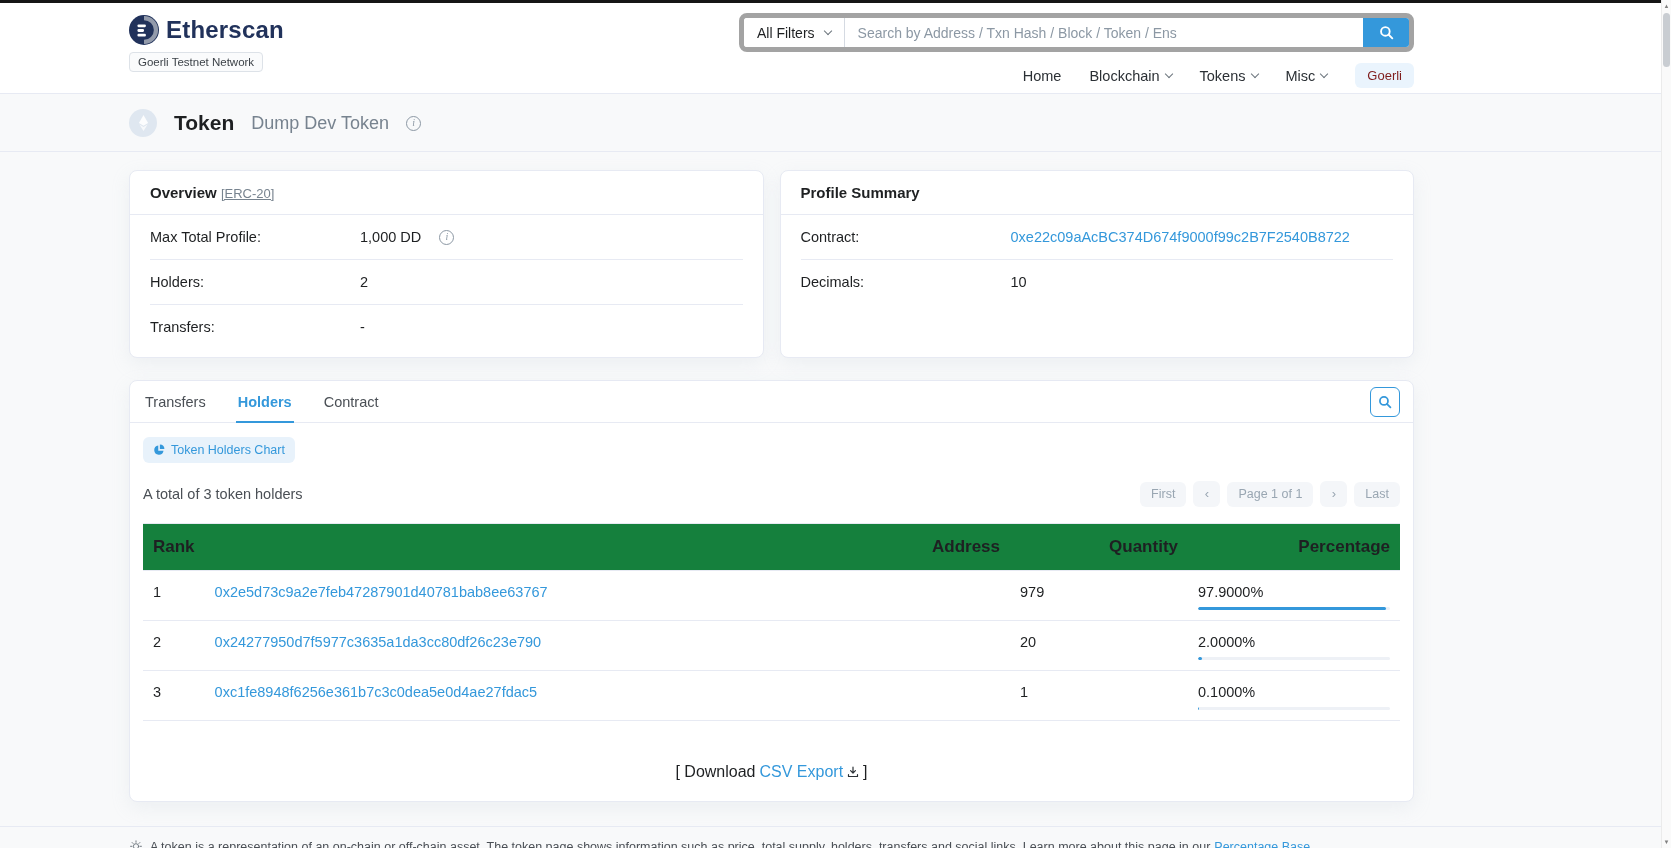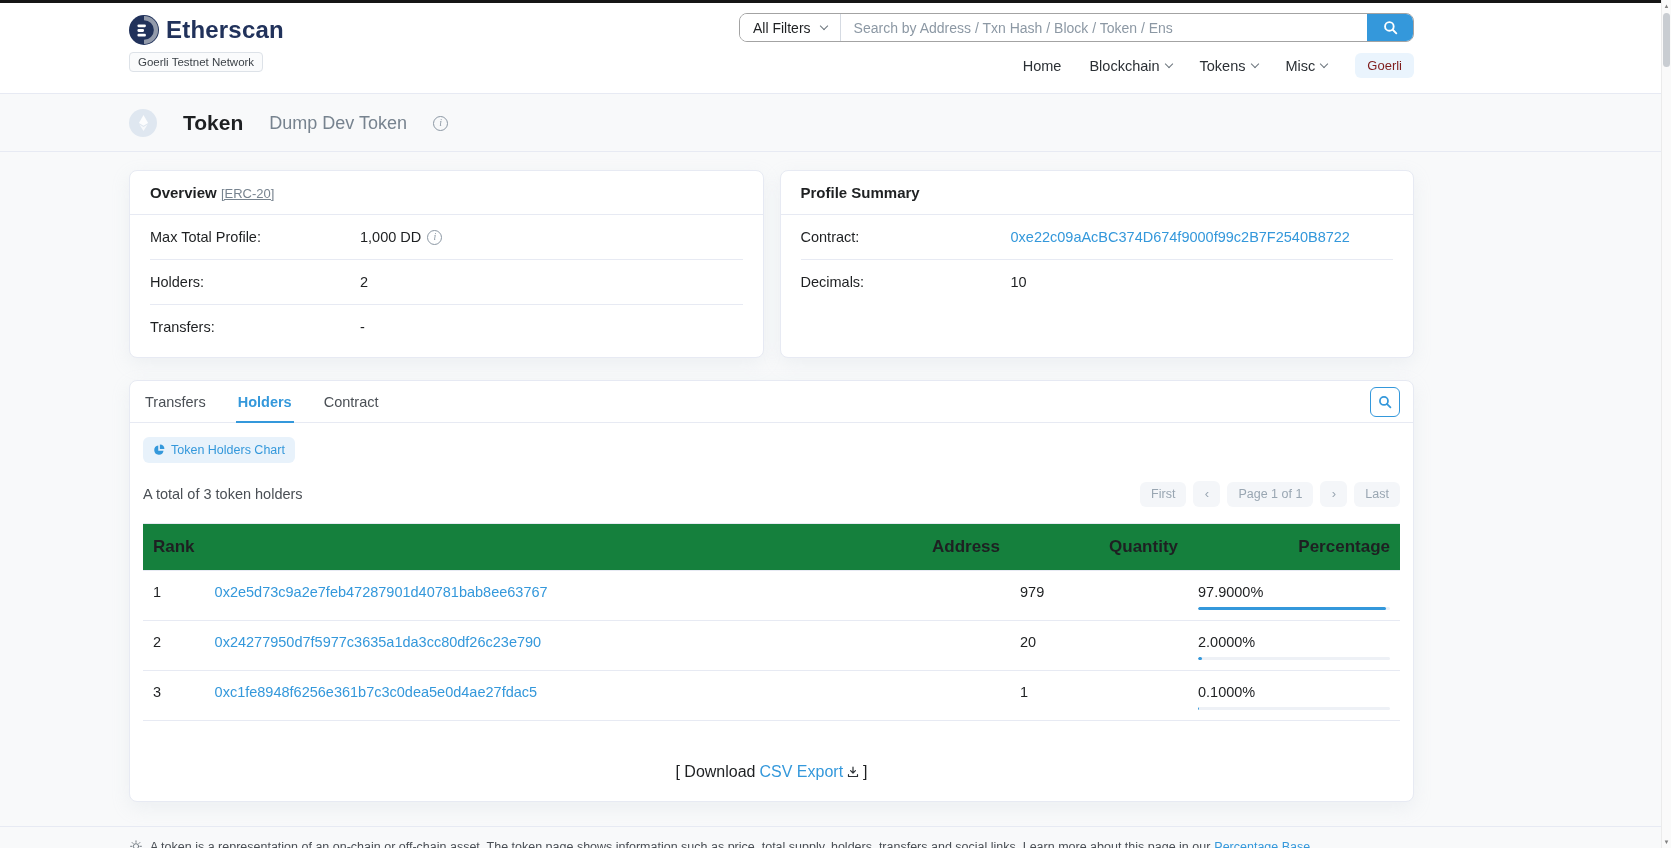--- a/index.html
+++ b/index.html
@@ -22,58 +22,58 @@
   .logo-block { margin-top: 2px; }
   .logo-row { display: flex; align-items: center; gap: 7px; }
   .logo-mark { width: 30px; height: 30px; display: block; }
   .brand-name { font-size: 24px; font-weight: bold; color: #21325b; letter-spacing: .2px; }
   .network-badge {
     display: inline-block; margin-top: 7px; font-size: 11.5px; color: #3d4349;
     background: #fafbfc; border: 1px solid #dde2e8; border-radius: 4px; padding: 3px 8px;
   }
   .header-right { width: 675px; }
   .search-group {
-    display: flex; height: 29px; background: #fff;
-    border: 1px solid #a3a3a3; border-radius: 8px; overflow: hidden;
+    display: flex; height: 39px; background: #fff;
+    border: 5px solid #a3a3a3; border-radius: 8px; overflow: hidden;
   }
   .filter-select {
     display: flex; align-items: center; gap: 10px; padding: 0 13px;
     border: none; border-right: 1px solid #d5dae2; background: #fff;
     font-size: 14px; color: #1e2022; cursor: pointer; font-family: inherit;
   }
   .search-input { flex: 1; border: none; outline: none; padding: 0 13px; font-size: 14px; color: #1e2022; font-family: inherit; }
   .search-input::placeholder { color: #8c98a4; }
   .search-submit { width: 46px; background: #3498db; border: none; color: #fff; cursor: pointer; display: flex; align-items: center; justify-content: center; }
   .main-nav { display: flex; justify-content: flex-end; align-items: center; gap: 28px; margin-top: 11px; font-size: 14.5px; color: #2b3035; }
   .nav-item { display: flex; align-items: center; gap: 6px; cursor: pointer; }
   .chev { width: 6px; height: 6px; border-right: 1.4px solid #6c757d; border-bottom: 1.4px solid #6c757d; transform: rotate(45deg); display: inline-block; margin-top: -3px; }
   .net-pill { background: #eaf4fd; color: #7f1d1d; font-size: 13px; padding: 5px 12px; border-radius: 6px; cursor: pointer; }
 
   
   .title-bar { border-bottom: 1px solid #e7eaf3; padding: 15px 0 14px 0; background: #f8f9fa; }
-  .title-inner { display: flex; align-items: center; gap: 26px; }
+  .title-inner { display: flex; align-items: center; gap: 17px; }
   .token-avatar { width: 28px; height: 28px; border-radius: 50%; background: #dfe7f0; display: flex; align-items: center; justify-content: center; }
   .page-h1 { font-size: 21px; font-weight: 600; color: #1e2022; }
   .page-sub { font-size: 18px; color: #77838f; font-weight: 400; }
   .info-icon {
     width: 15px; height: 15px; border: 1px solid #8c98a4; border-radius: 50%;
     color: #8c98a4; font-size: 10px; font-style: italic; font-family: "Liberation Serif", serif;
     display: inline-flex; align-items: center; justify-content: center; line-height: 1; cursor: pointer;
   }
 
   
   .cards-row { display: grid; grid-template-columns: 1fr 1fr; gap: 16px; margin-top: 18px; }
   .card { background: #fff; border: 1px solid #e7eaf3; border-radius: 8px; box-shadow: 0 6px 18px rgba(189,197,209,.18); }
   .card-header { padding: 13px 20px; border-bottom: 1px solid #e7eaf3; font-size: 15px; font-weight: 600; color: #1e2022; }
   .card-tag { font-size: 13px; font-weight: 400; color: #77838f; margin-left: 0; text-decoration: underline; }
   .card-body { padding: 0 20px 8px 20px; }
   .kv-row { display: flex; align-items: center; padding: 14px 0; border-bottom: 1px solid #e7eaf3; font-size: 14.5px; }
   .kv-row:last-child { border-bottom: none; }
   .kv-label { width: 210px; color: #1e2022; flex: none; }
-  .kv-value { color: #1e2022; display: flex; align-items: center; gap: 6px; }
+  .kv-value { color: #1e2022; display: flex; align-items: center; gap: 18px; }
 
   
   .holders-card { margin-top: 22px; margin-bottom: 0; }
   .tabbar { display: flex; align-items: center; padding: 0 13px; border-bottom: 1px solid #e7eaf3; }
   .tab { padding: 13px 2px 11px 2px; margin: 0 14px; font-size: 14.5px; color: #4a4f55; cursor: pointer; border-bottom: 2px solid transparent; margin-bottom: -1px; }
   .tab:first-child { margin-left: 0; }
   .tab.active { color: #3498db; font-weight: 600; border-bottom-color: #3498db; }
   .tab-search-btn {
     margin-left: auto; width: 30px; height: 30px; border: 1px solid #3498db; border-radius: 6px;
     background: #fff; color: #3498db; display: flex; align-items: center; justify-content: center; cursor: pointer;

